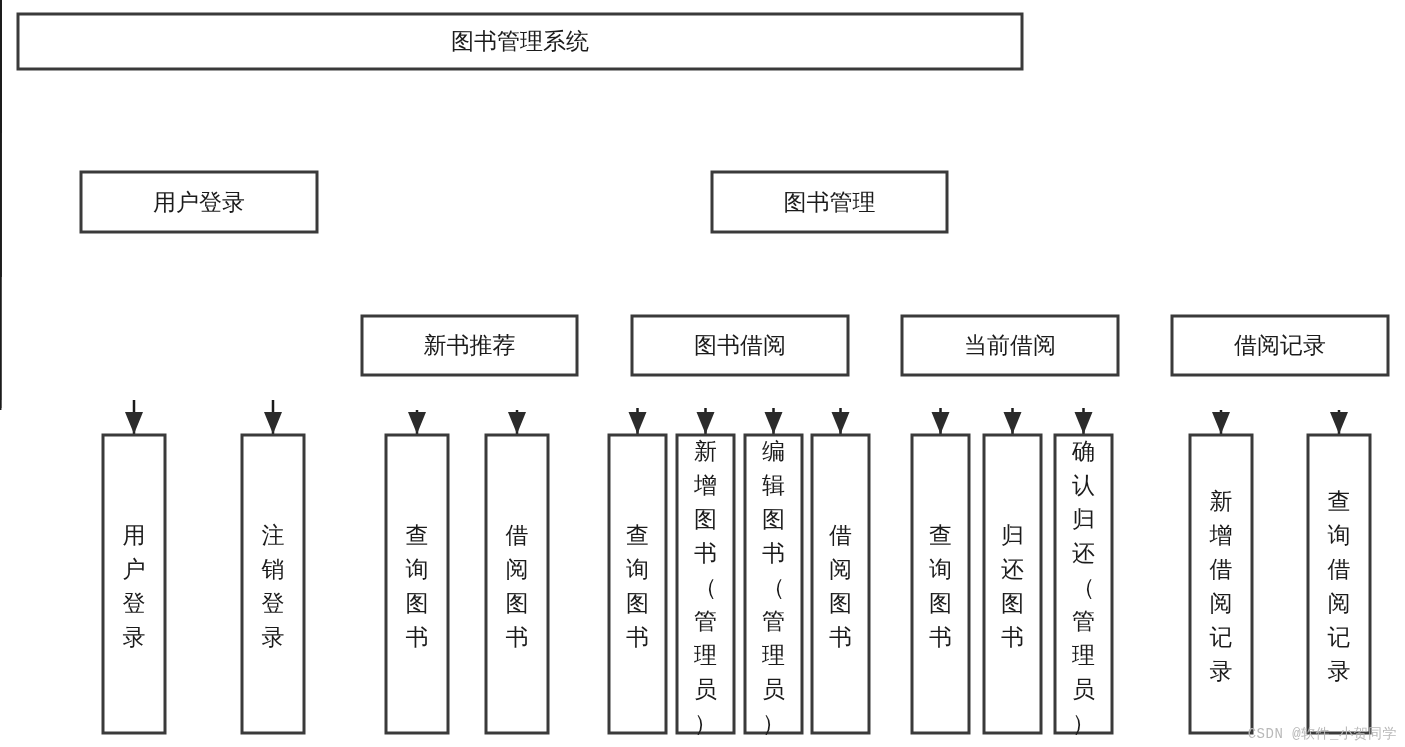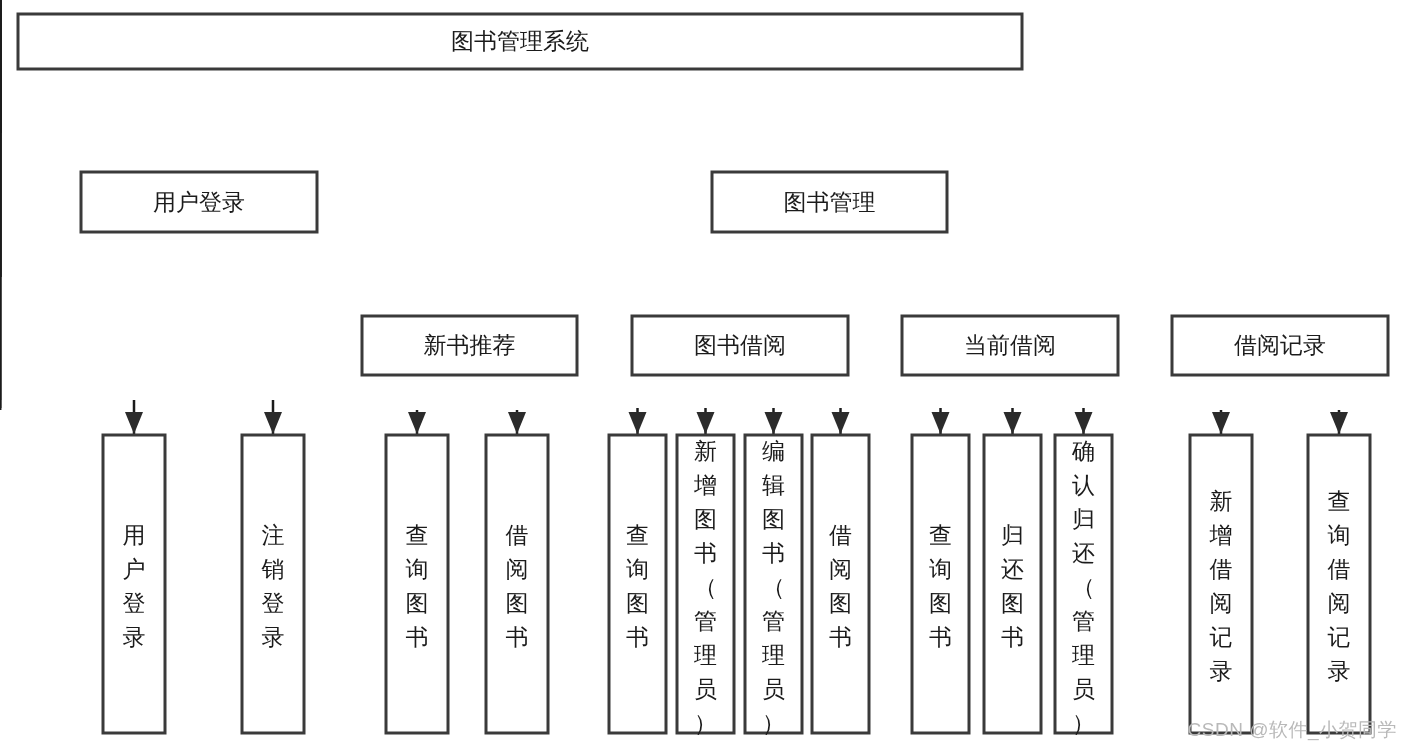--- a/index.html
+++ b/index.html
@@ -45,22 +45,22 @@
     fill: none;
   }
   .arrow-head {
     fill: #2b2b2b;
     stroke: none;
   }
   .watermark {
     position: absolute;
     right: 8px;
     bottom: 4px;
-    font-family: Liberation Sans, sans-serif;
-    font-size: 19px;
+    font-family: Liberation Mono, monospace;
+    font-size: 14px;
     color: #b9b9b9;
     letter-spacing: 0.5px;
     white-space: nowrap;
     pointer-events: none;
   }
 </style>
 </head>
 <body>
 
 <svg id="diagram" viewBox="0 0 1405 747" xmlns="http://www.w3.org/2000/svg">

